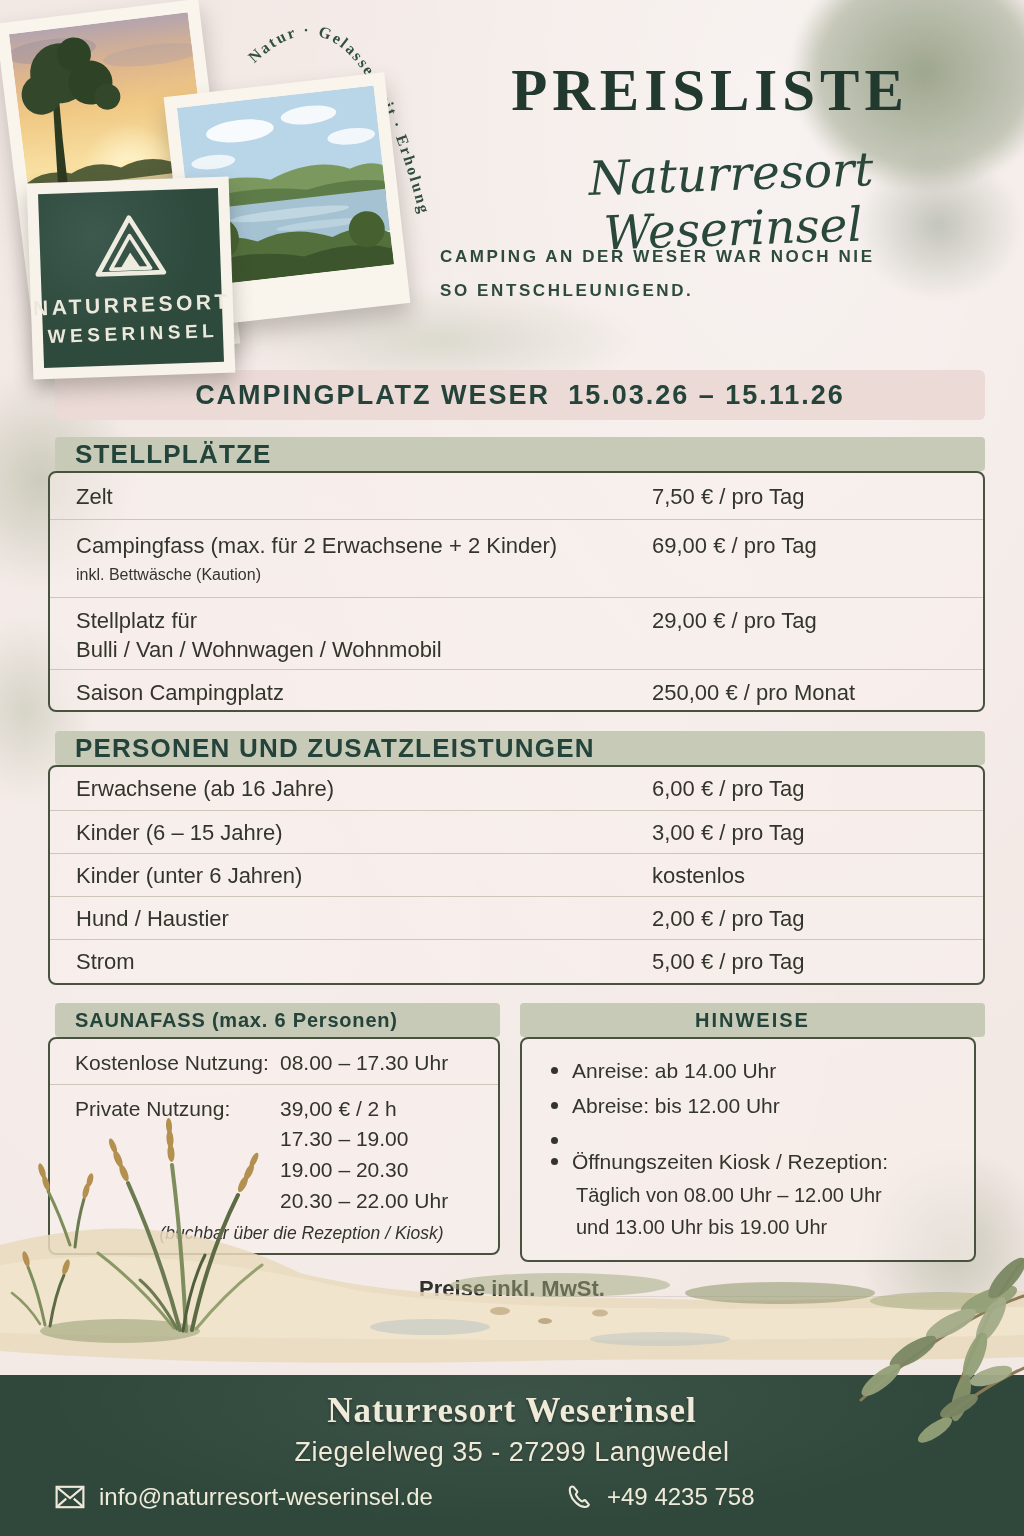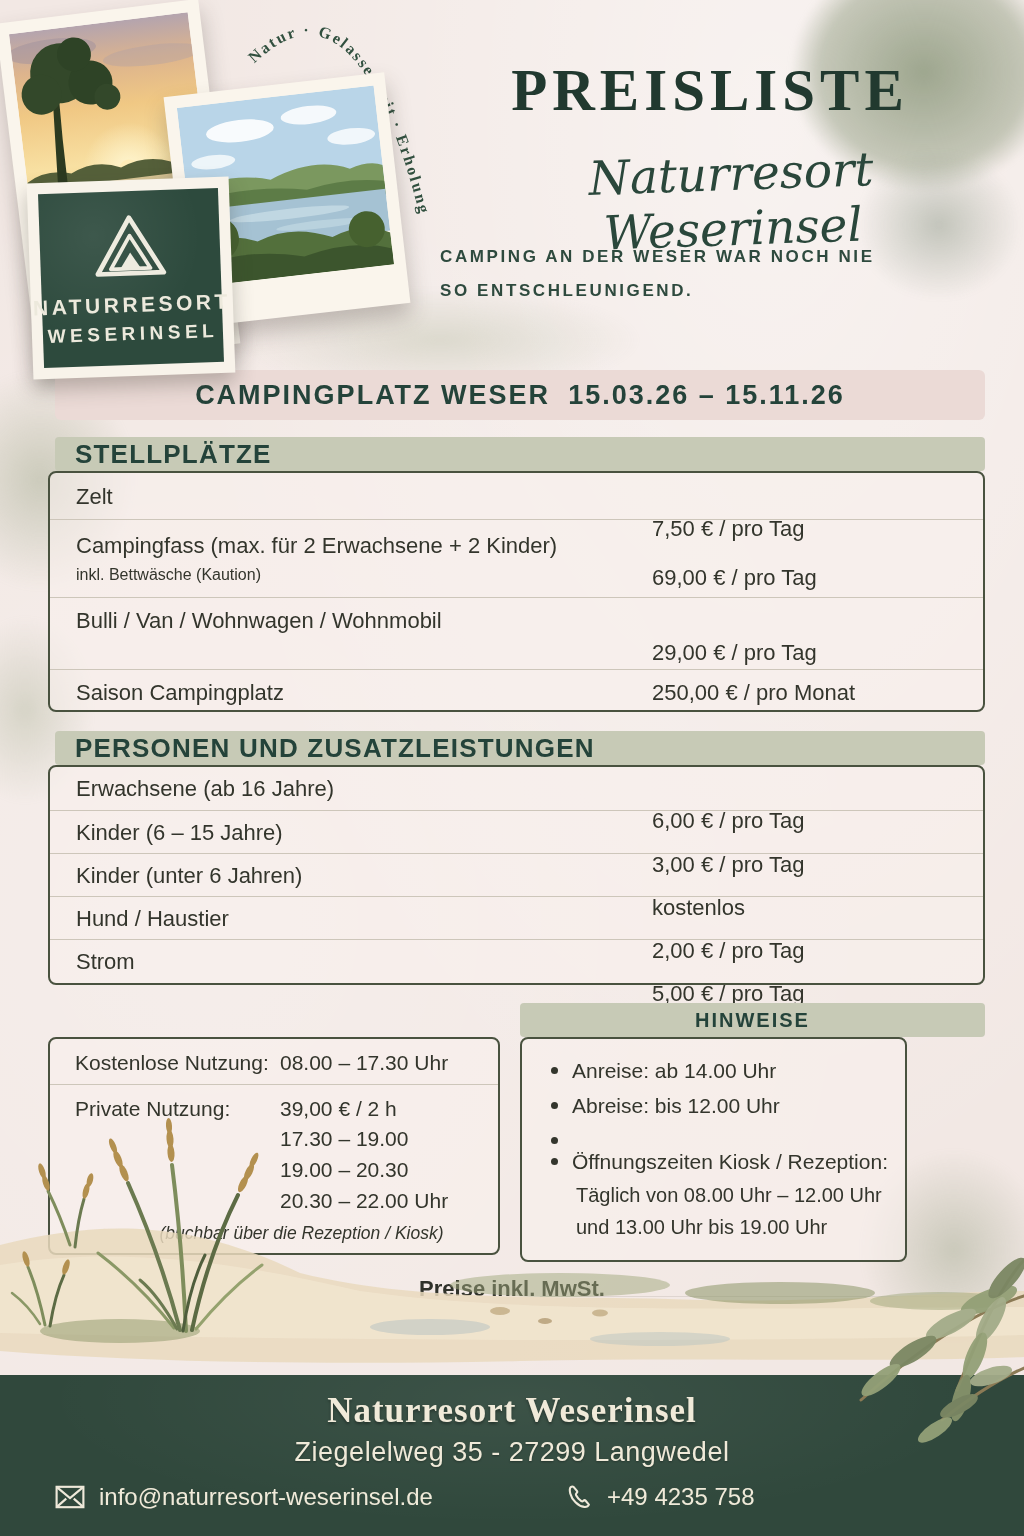--- a/index.html
+++ b/index.html
@@ -60,38 +60,38 @@
   .bar1{top:437px;} .bar2{top:731px;}
   
   .card{position:absolute;left:48px;width:937px;background:rgba(248,240,236,.6);
     border:2px solid #49523f;border-radius:8px;box-sizing:border-box;z-index:3;}
   .card1{top:471px;height:241px;} .card2{top:765px;height:220px;}
   .row{position:relative;display:flex;align-items:flex-start;border-top:1px solid #cdc6ba;box-sizing:border-box;}
   .row:first-child{border-top:none;}
   .lbl{flex:0 0 554px;padding-left:26px;box-sizing:border-box;}
   .l1{font-size:22px;line-height:29px;color:#33352c;}
   .l2{font-size:16px;line-height:29px;color:#33352c;}
-  .price{font-size:22px;line-height:29px;color:#33352c;padding-left:48px;white-space:nowrap;margin-top:32px;}
+  .price{font-size:22px;line-height:29px;color:#33352c;padding-left:48px;white-space:nowrap;}
   .rA{height:46px;padding-top:9px;} .rB{height:78px;padding-top:11px;}
   .rC{height:72px;padding-top:8px;} .rD{height:38px;padding-top:5px;align-items:flex-end;}
   .rE{height:43px;padding-top:7px;} .rE5{height:44px;padding-top:7px;}
   
   .sauna-bar{position:absolute;left:55px;top:1003px;width:445px;height:34px;background:#c7cab6;border-radius:4px;
     font-weight:700;font-size:20px;letter-spacing:.8px;color:#24433a;line-height:34px;padding-left:20px;box-sizing:border-box;z-index:3;}
   .sauna-card{position:absolute;left:48px;top:1037px;width:452px;height:218px;background:rgba(248,240,236,.6);
     border:2px solid #49523f;border-radius:8px;box-sizing:border-box;z-index:3;font-size:21px;}
   .s-row1{display:flex;height:46px;padding-top:10px;box-sizing:border-box;border-bottom:1px solid #cdc6ba;}
   .s-lab{flex:0 0 230px;padding-left:25px;box-sizing:border-box;line-height:28px;}
   .s-val{line-height:28px;white-space:nowrap;}
   .s-row2{padding-top:10px;}
   .s-slots div{padding-left:230px;line-height:31px;}
   .s-note{margin-top:7px;text-align:center;padding-left:55px;font-style:italic;font-size:17.5px;}
   .hin-bar{position:absolute;left:520px;top:1003px;width:465px;height:34px;background:#c7cab6;border-radius:4px;
     text-align:center;font-weight:700;font-size:20px;letter-spacing:2px;color:#24433a;line-height:34px;z-index:3;}
-  .hin-card{position:absolute;left:520px;top:1037px;width:387px;height:225px;background:rgba(248,240,236,.6);
+  .hin-card{position:absolute;left:520px;top:1037px;width:456px;height:225px;background:rgba(248,240,236,.6);
     border:2px solid #49523f;border-radius:8px;box-sizing:border-box;z-index:3;padding:14px 10px 0 25px;font-size:21px;}
   .hin-item{display:flex;line-height:35px;}
   .dot{width:7px;height:7px;border-radius:50%;background:#33352c;margin:14px 14px 0 4px;flex:0 0 7px;}
   .hin-sub{padding-left:29px;line-height:32px;font-size:20px;}
   
   .vat{position:absolute;left:0;top:1276px;width:1024px;text-align:center;font-weight:700;font-size:22px;color:#2f312a;z-index:3;}
   .crease{position:absolute;left:540px;top:1296px;width:445px;height:1px;background:rgba(80,70,60,.12);z-index:2;}
   .grass{position:absolute;left:0;top:1095px;z-index:5;pointer-events:none;}
   .footer{position:absolute;left:0;top:1375px;width:1024px;height:161px;z-index:4;
     background:radial-gradient(ellipse at 50% 15%, rgba(255,255,255,.06), transparent 65%),#30483c;
@@ -216,20 +216,21 @@
     </div>
     <div class="row rB">
       <div class="lbl">
         <div class="l1">Campingfass (max. für 2 Erwachsene + 2 Kinder)</div>
         <div class="l2">inkl. Bettwäsche (Kaution)</div>
       </div>
       <div class="price">69,00 € / pro Tag</div>
     </div>
     <div class="row rC">
       <div class="lbl">
+        <div class="l1">Stellplatz für</div>
         <div class="l1">Bulli / Van / Wohnwagen / Wohnmobil</div>
       </div>
       <div class="price">29,00 € / pro Tag</div>
     </div>
     <div class="row rD">
       <div class="lbl">
           <div class="l1">Saison Campingplatz</div>
         </div>
       <div class="price">250,00 € / pro Monat</div>
     </div>
@@ -262,20 +263,21 @@
       <div class="price">2,00 € / pro Tag</div>
     </div>
     <div class="row rE5">
       <div class="lbl">
           <div class="l1">Strom</div>
         </div>
       <div class="price">5,00 € / pro Tag</div>
     </div>
   </div>
 
+  <div class="sauna-bar">SAUNAFASS (max. 6 Personen)</div>
   <div class="sauna-card">
     <div class="s-row1">
       <div class="s-lab">Kostenlose Nutzung:</div>
       <div class="s-val">08.00 – 17.30 Uhr</div>
     </div>
     <div class="s-row2">
       <div style="display:flex;">
         <div class="s-lab">Private Nutzung:</div>
         <div class="s-val">39,00 € / 2 h</div>
       </div>

